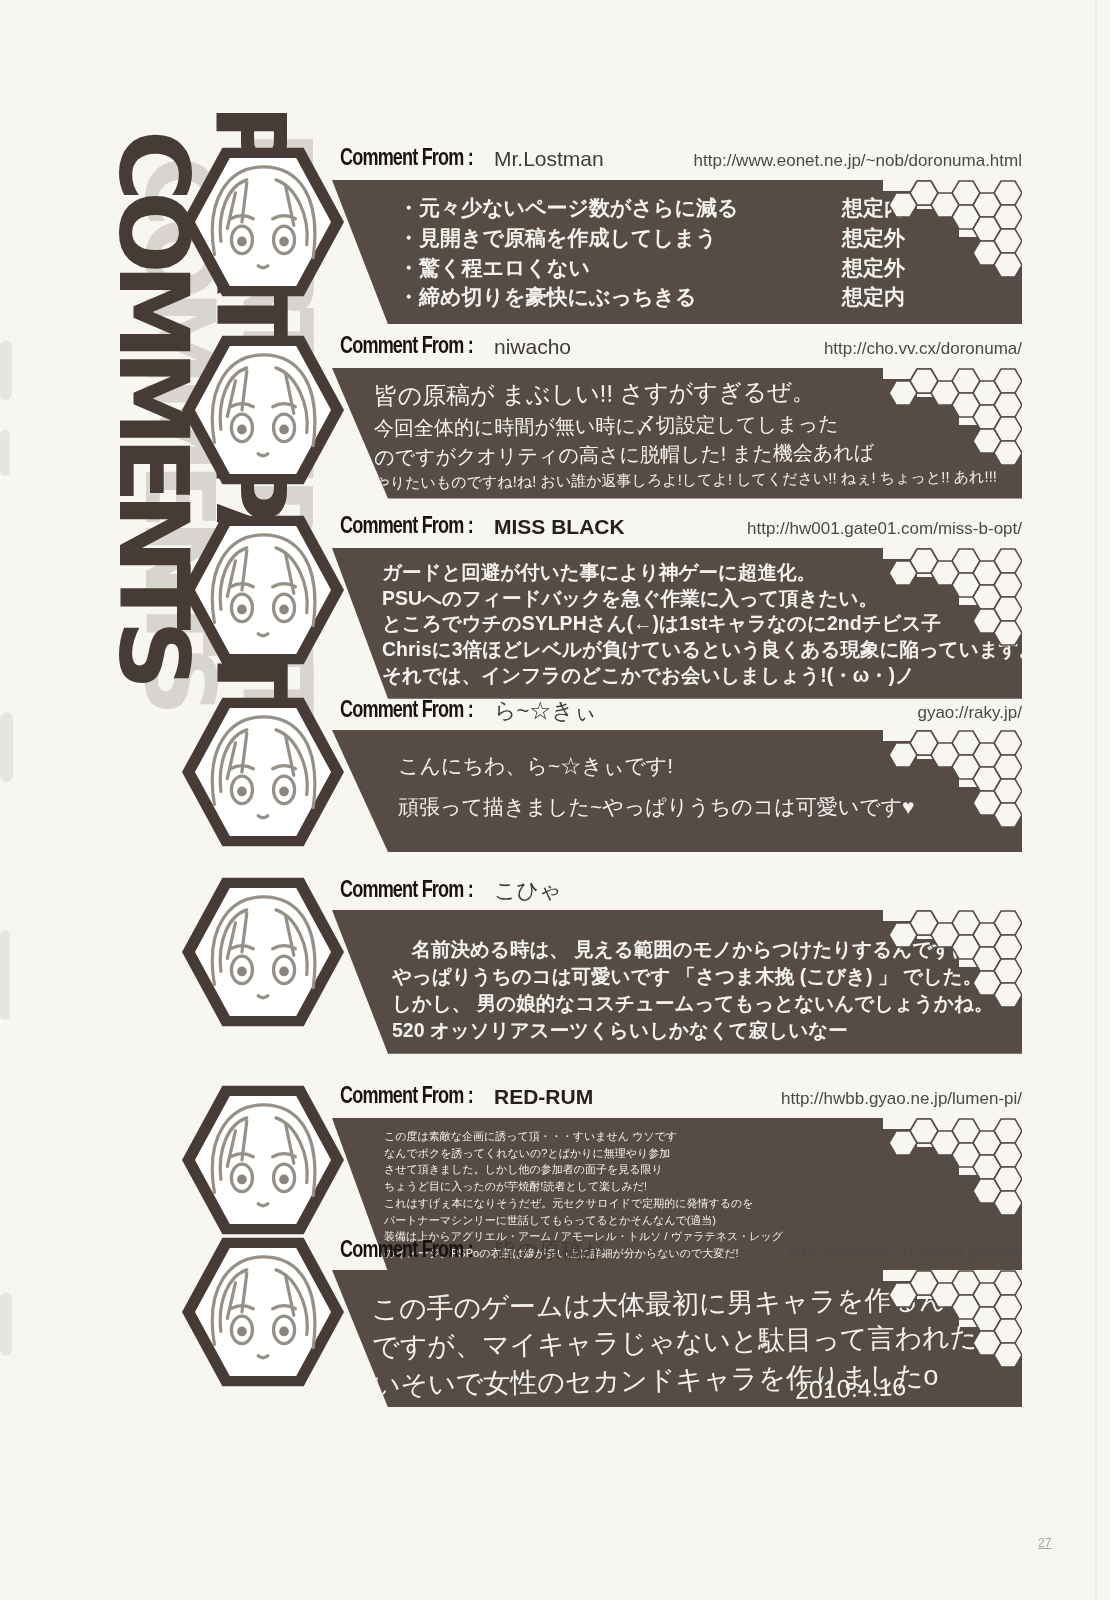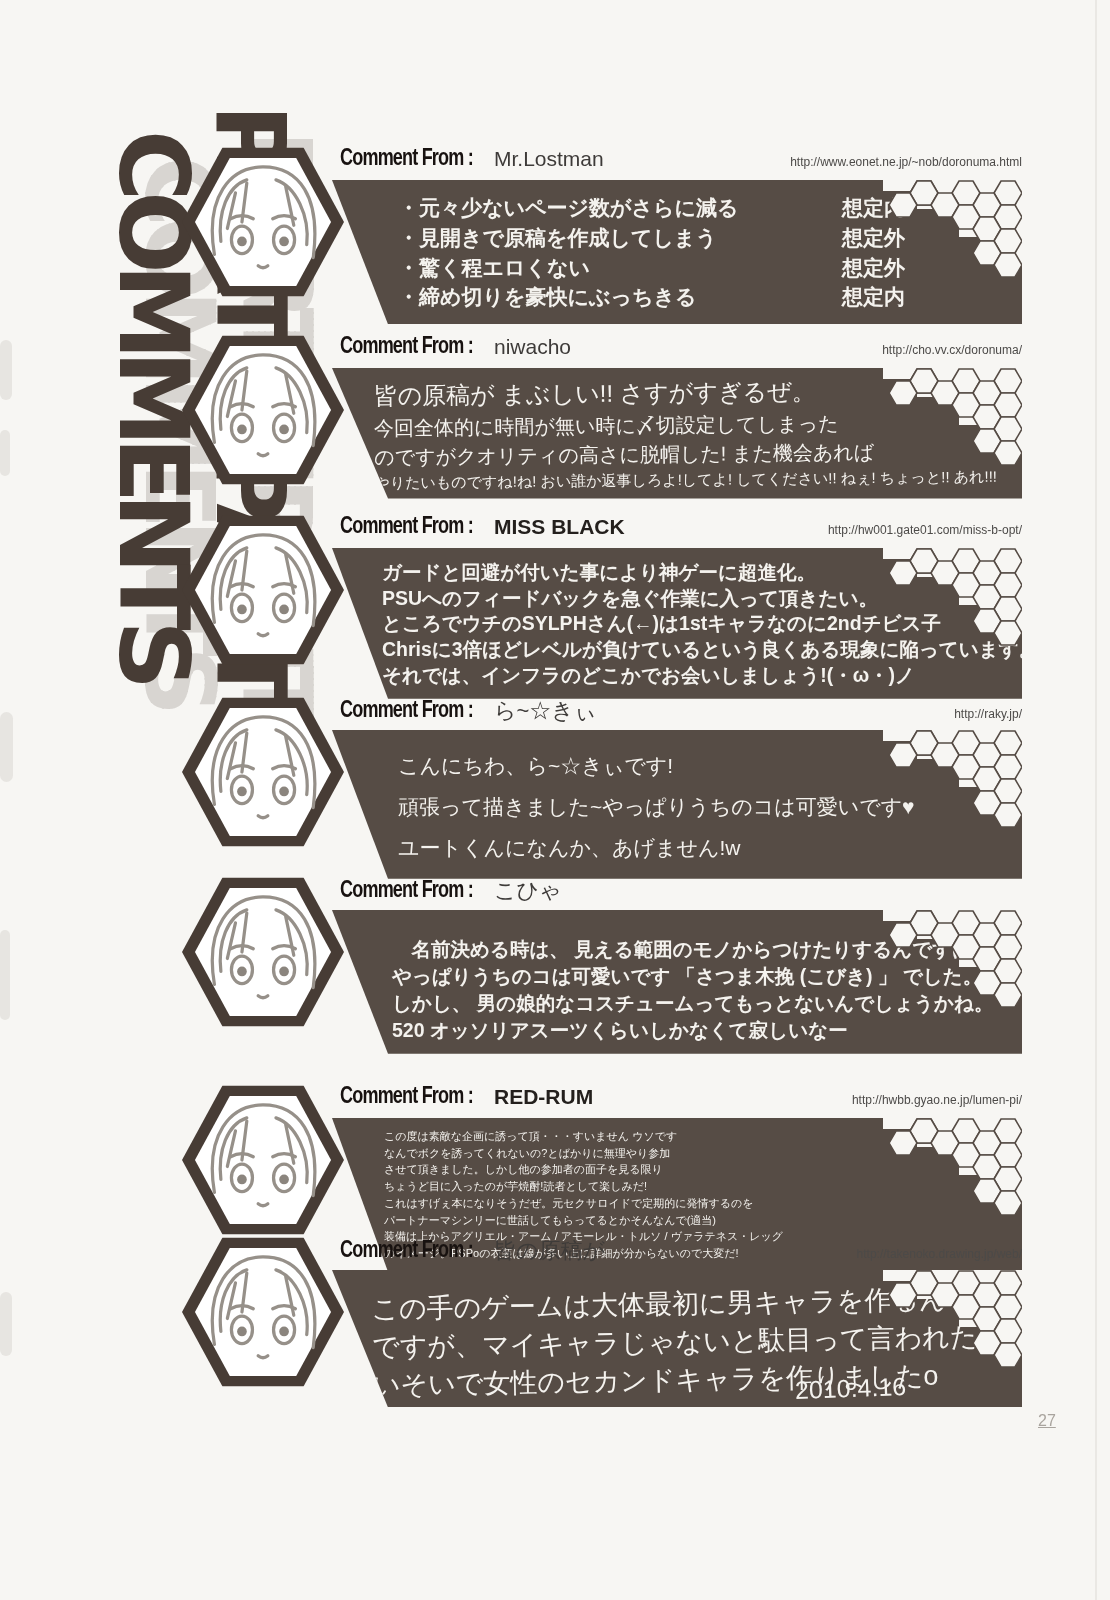--- a/index.html
+++ b/index.html
@@ -26,34 +26,34 @@
     background-image:radial-gradient(#c9c6c2 1px, transparent 1.4px);
     background-size:6px 6px;
     -webkit-background-clip:text;background-clip:text;
   }
   .vtitle span, .vtitle-shadow span{display:block;}
   .vtitle .w2, .vtitle-shadow .w2{margin-top:26px;}
 
   
   .artifact{position:absolute;left:0;background:#e7e5e1;border-radius:7px;}
   .page-edge{position:absolute;right:13px;top:0;width:2px;height:100%;background:#eae8e4;}
-  .page-number{position:absolute;left:1038px;top:1412px;font-size:16px;color:#a9a49e;text-decoration:underline;}
+  .page-number{position:absolute;left:1038px;top:1536px;font-size:12px;color:#a9a49e;text-decoration:underline;}
 
   
   .section{position:absolute;left:180px;width:842px;}
   .sec-header{display:flex;align-items:baseline;padding-left:160px;height:34px;}
   .cf-label{
     font-weight:700;font-size:22px;color:#181210;
     transform:scaleX(.82) scaleY(1.12);transform-origin:left bottom;
     white-space:nowrap;letter-spacing:-1px;
   }
   .cf-name{font-size:21px;color:#3e3b39;margin-left:-8px;white-space:nowrap;}
   .cf-name.jp{font-size:22px;}
   .cf-name.bold{font-weight:700;color:#24201d;letter-spacing:0;}
-  .cf-url{margin-left:auto;font-size:12px;color:#4c4a48;}
+  .cf-url{margin-left:auto;font-size:17px;color:#4c4a48;}
   .banner{
     position:relative;margin-left:152px;background:#564c45;color:#f4f2ee;
     clip-path:polygon(0 0,100% 0,100% 100%,56px 100%);
   }
   .honeycomb{position:absolute;top:-1px;right:-1px;pointer-events:none;}
   .avatar{position:absolute;left:2px;top:0;width:162px;height:152px;z-index:3;}
 
   
   #sec-1{top:146px;} #sec-1 .banner{min-height:122px;}
   #sec-2{top:334px;} #sec-2 .banner{min-height:130px;}
@@ -229,27 +229,26 @@
   </div>
   <svg class="avatar" viewBox="0 0 100 92">
       <use href="#hexframe"></use>
     </svg>
 </div>
 
 <div class="section" id="sec-4">
   <div class="sec-header">
     <span class="cf-label">Comment From :</span>
     <span class="cf-name jp">ら~☆きぃ</span>
-    <span class="cf-url">http://raky.jp/</span>
+    <span class="cf-url">gyao://raky.jp/</span>
   </div>
   <div class="banner">
     <div class="lines">
       <span class="ln">こんにちわ、ら~☆きぃです!</span>
       <span class="ln">頑張って描きました~やっぱりうちのコは可愛いです♥</span>
-      <span class="ln">ユートくんになんか、あげません!w</span>
     </div>
     <svg class="honeycomb" width="170" height="112">
         <use href="#honey"></use>
       </svg>
   </div>
   <svg class="avatar" viewBox="0 0 100 92">
       <use href="#hexframe"></use>
     </svg>
 </div>
 

